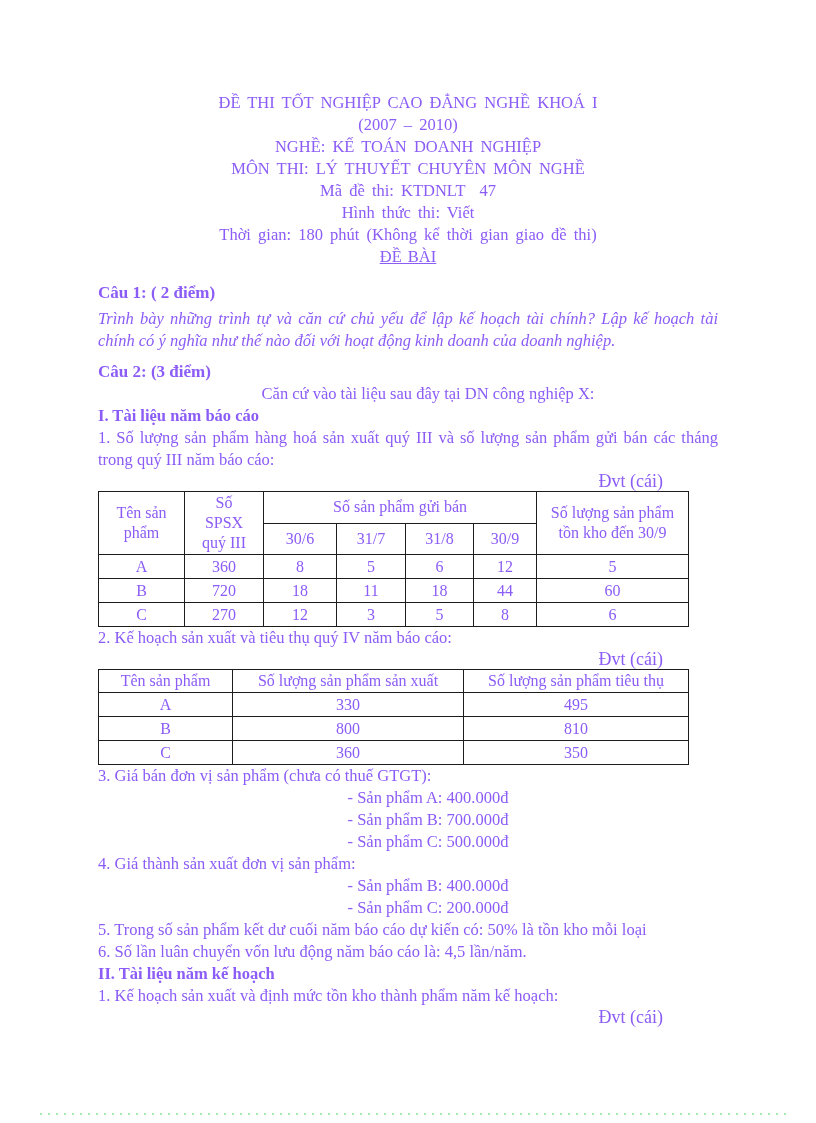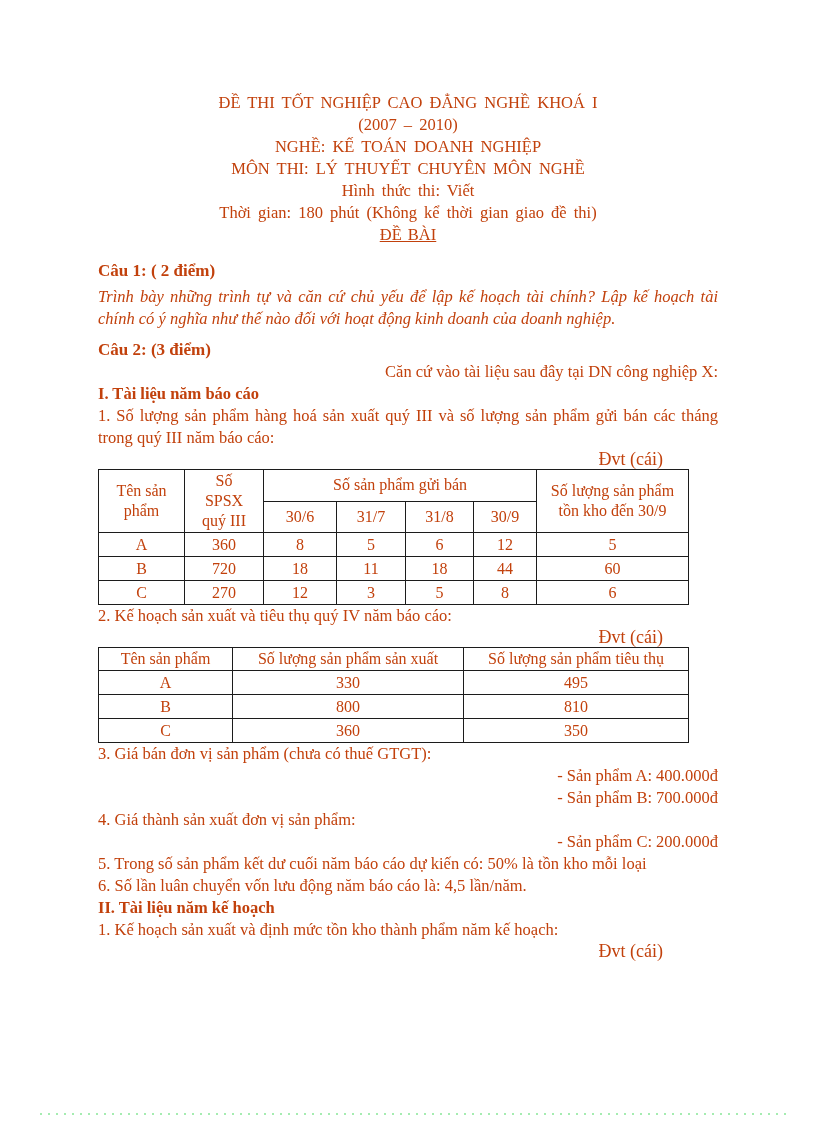--- a/index.html
+++ b/index.html
@@ -1,20 +1,20 @@
 <!DOCTYPE html>
 <html lang="vi"><head>
 <meta charset="utf-8">
 <style>
   html,body{margin:0;padding:0;background:#ffffff;}
   .page{
     position:relative;
     width:816px;height:1123px;
     background:#ffffff;
-    color:#c2410c;
+    color:#8b5cf6;
     font-family:"Liberation Serif","DejaVu Serif",serif;
     box-sizing:border-box;
     padding:92px 98px 0 98px;
     overflow:hidden;
   }
   
   .hline{
     text-align:center;
     font-size:16.5px;
     line-height:22px;
@@ -31,21 +31,21 @@
     white-space:pre-wrap;
   }
   .qhead.second{margin-top:9px;}
   .shead{
     margin:0;font-size:16.5px;line-height:22px;font-weight:bold;
   }
   p.body{
     margin:0;font-size:16.5px;line-height:22px;text-align:justify;
   }
   p.body.first{margin-top:4px;font-style:italic;}
-  p.body.indent{text-indent:40px;text-align:right;}
+  p.body.indent{text-indent:40px;text-align:center;}
   .unit{
     font-size:18px;line-height:20px;
     text-align:right;
     padding-right:55px;
   }
   
   table.doc{
     border-collapse:collapse;
     table-layout:fixed;
     width:590px;
@@ -70,20 +70,21 @@
 </head>
 <body>
 
 <div class="page">
 
   <div>
     <div class="hline">ĐỀ THI TỐT NGHIỆP CAO ĐẲNG NGHỀ KHOÁ I</div>
     <div class="hline">(2007 – 2010)</div>
     <div class="hline">NGHỀ: KẾ TOÁN DOANH NGHIỆP</div>
     <div class="hline">MÔN THI: LÝ THUYẾT CHUYÊN MÔN NGHỀ</div>
+    <div class="hline">Mã đề thi: KTDNLT  47</div>
     <div class="hline">Hình thức thi: Viết</div>
     <div class="hline">Thời gian: 180 phút (Không kể thời gian giao đề thi)</div>
     <div class="doc-title-line"><span class="u">ĐỀ BÀI</span></div>
   </div>
 
   <p class="qhead">Câu 1: ( 2 điểm)</p>
   <p class="body first">Trình bày những trình tự và căn cứ chủ yếu để lập kế hoạch tài chính? Lập kế hoạch tài chính có ý nghĩa như thế nào đối với hoạt động kinh doanh của doanh nghiệp.</p>
 
   <p class="qhead second">Câu 2: (3 điểm)</p>
   <p class="body indent">Căn cứ vào tài liệu sau đây tại DN công nghiệp X:</p>
@@ -174,22 +175,24 @@
         <td>C</td>
         <td>360</td>
         <td>350</td>
       </tr>
     </tbody>
   </table>
 
   <p class="body">3. Giá bán đơn vị sản phẩm (chưa có thuế GTGT):</p>
   <p class="body indent">- Sản phẩm A: 400.000đ</p>
   <p class="body indent">- Sản phẩm B: 700.000đ</p>
+  <p class="body indent">- Sản phẩm C: 500.000đ</p>
 
   <p class="body">4. Giá thành sản xuất đơn vị sản phẩm:</p>
+  <p class="body indent">- Sản phẩm B: 400.000đ</p>
   <p class="body indent">- Sản phẩm C: 200.000đ</p>
 
   <p class="body">5. Trong số sản phẩm kết dư cuối năm báo cáo dự kiến có: 50% là tồn kho mỗi loại</p>
   <p class="body">6. Số lần luân chuyển vốn lưu động năm báo cáo là: 4,5 lần/năm.</p>
 
   <p class="shead">II. Tài liệu năm kế hoạch</p>
   <p class="body">1. Kế hoạch sản xuất và định mức tồn kho thành phẩm năm kế hoạch:</p>
   <div class="unit">Đvt (cái)</div>
 
   <div class="dotted-line"></div>

